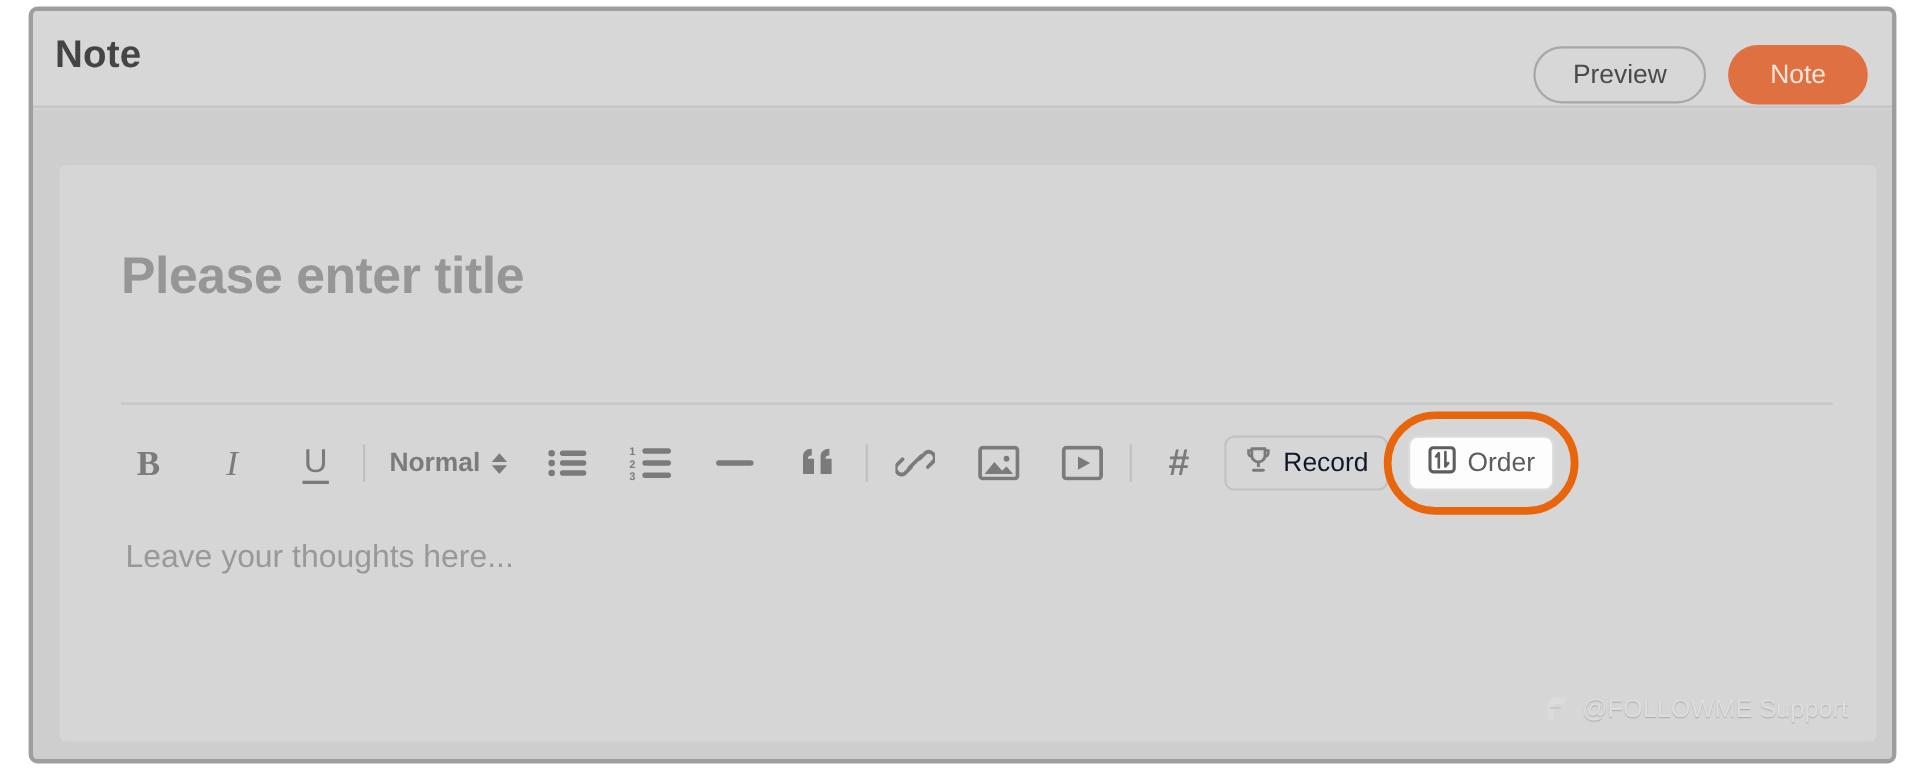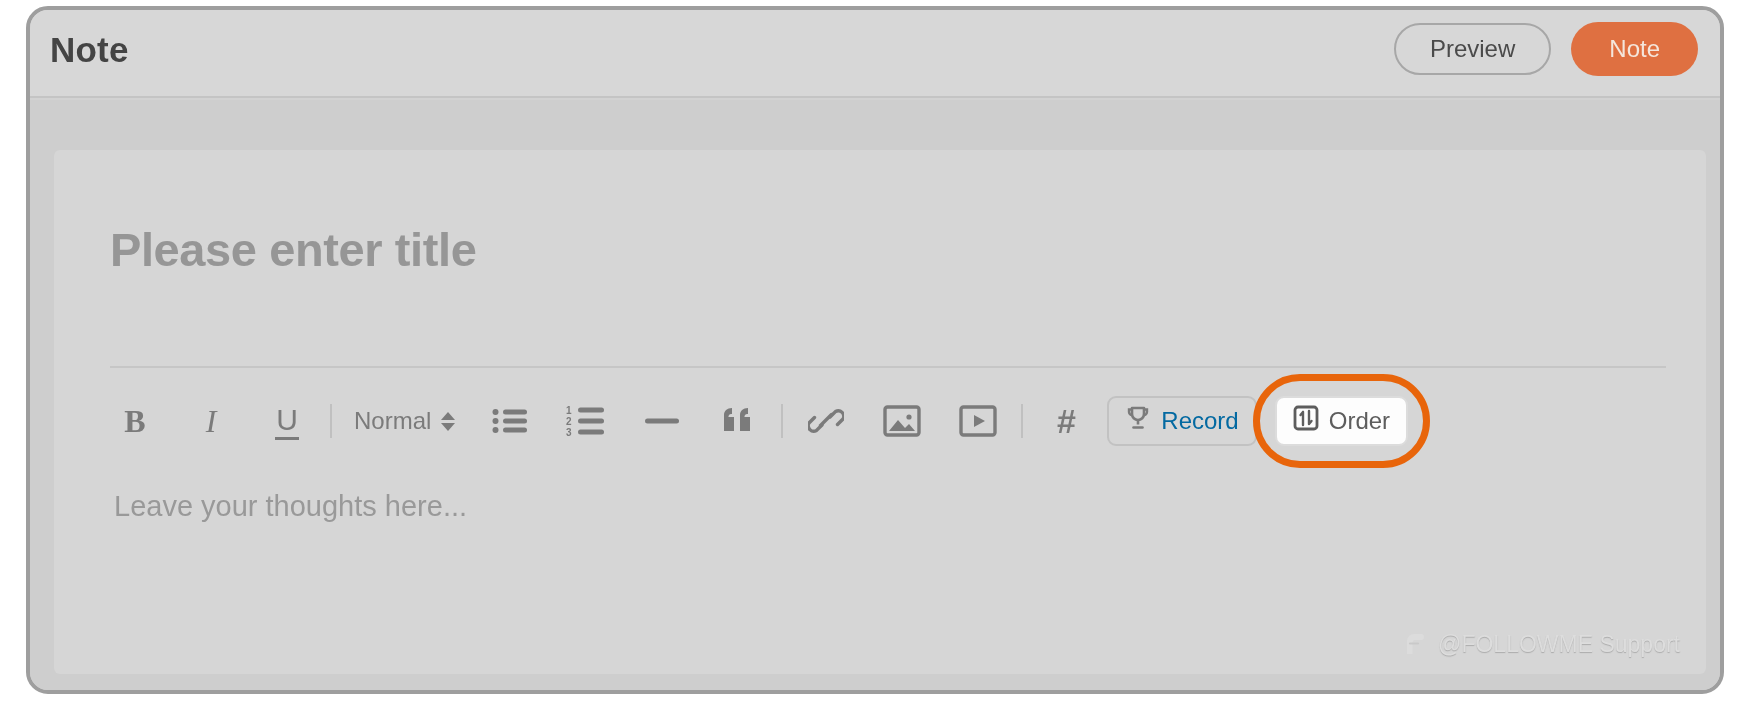--- a/index.html
+++ b/index.html
@@ -13,21 +13,21 @@
   }
 
   
   #window-frame {
     position: absolute;
     left: 26px;
     top: 6px;
     width: 1698px;
     height: 688px;
     border: 4px solid #9e9e9e;
-    border-radius: 22px;
+    border-radius: 8px;
     background: #d2d2d2;
     overflow: hidden;
   }
 
   
   #header-bar {
     position: absolute;
     left: 0; top: 0;
     width: 100%;
     height: 88px;
@@ -39,21 +39,21 @@
     left: 20px;
     top: 20px;
     font-size: 35px;
     font-weight: bold;
     color: #444444;
     letter-spacing: 0.2px;
   }
   #header-actions {
     position: absolute;
     right: 22px;
-    top: 12px;
+    top: 31px;
     display: flex;
     align-items: center;
     gap: 20px;
   }
   .btn-preview {
     height: 52px;
     padding: 0 34px;
     border: 2px solid #a7a7a7;
     border-radius: 26px;
     background: transparent;
@@ -187,21 +187,21 @@
   #style-select {
     display: flex;
     align-items: center;
     gap: 10px;
     cursor: pointer;
     padding: 0 4px;
   }
   #style-select-label {
     font-size: 24px;
     color: #7b7b7b;
-    font-weight: normal;
+    font-weight: bold;
     white-space: nowrap;
   }
   .updown {
     display: flex;
     flex-direction: column;
     gap: 3px;
   }
   .updown i {
     display: block;
     width: 0; height: 0;
@@ -214,21 +214,21 @@
   
   .btn-chip {
     display: flex;
     align-items: center;
     gap: 10px;
     height: 50px;
     padding: 0 16px;
     border: 2px solid #c2c2c2;
     border-radius: 9px;
     background: transparent;
-    color: #0369a1;
+    color: #0f172a;
     font-size: 24px;
     font-family: "Liberation Sans", sans-serif;
     cursor: pointer;
     white-space: nowrap;
   }
 
   
   #order-wrap {
     position: relative;
     display: flex;

